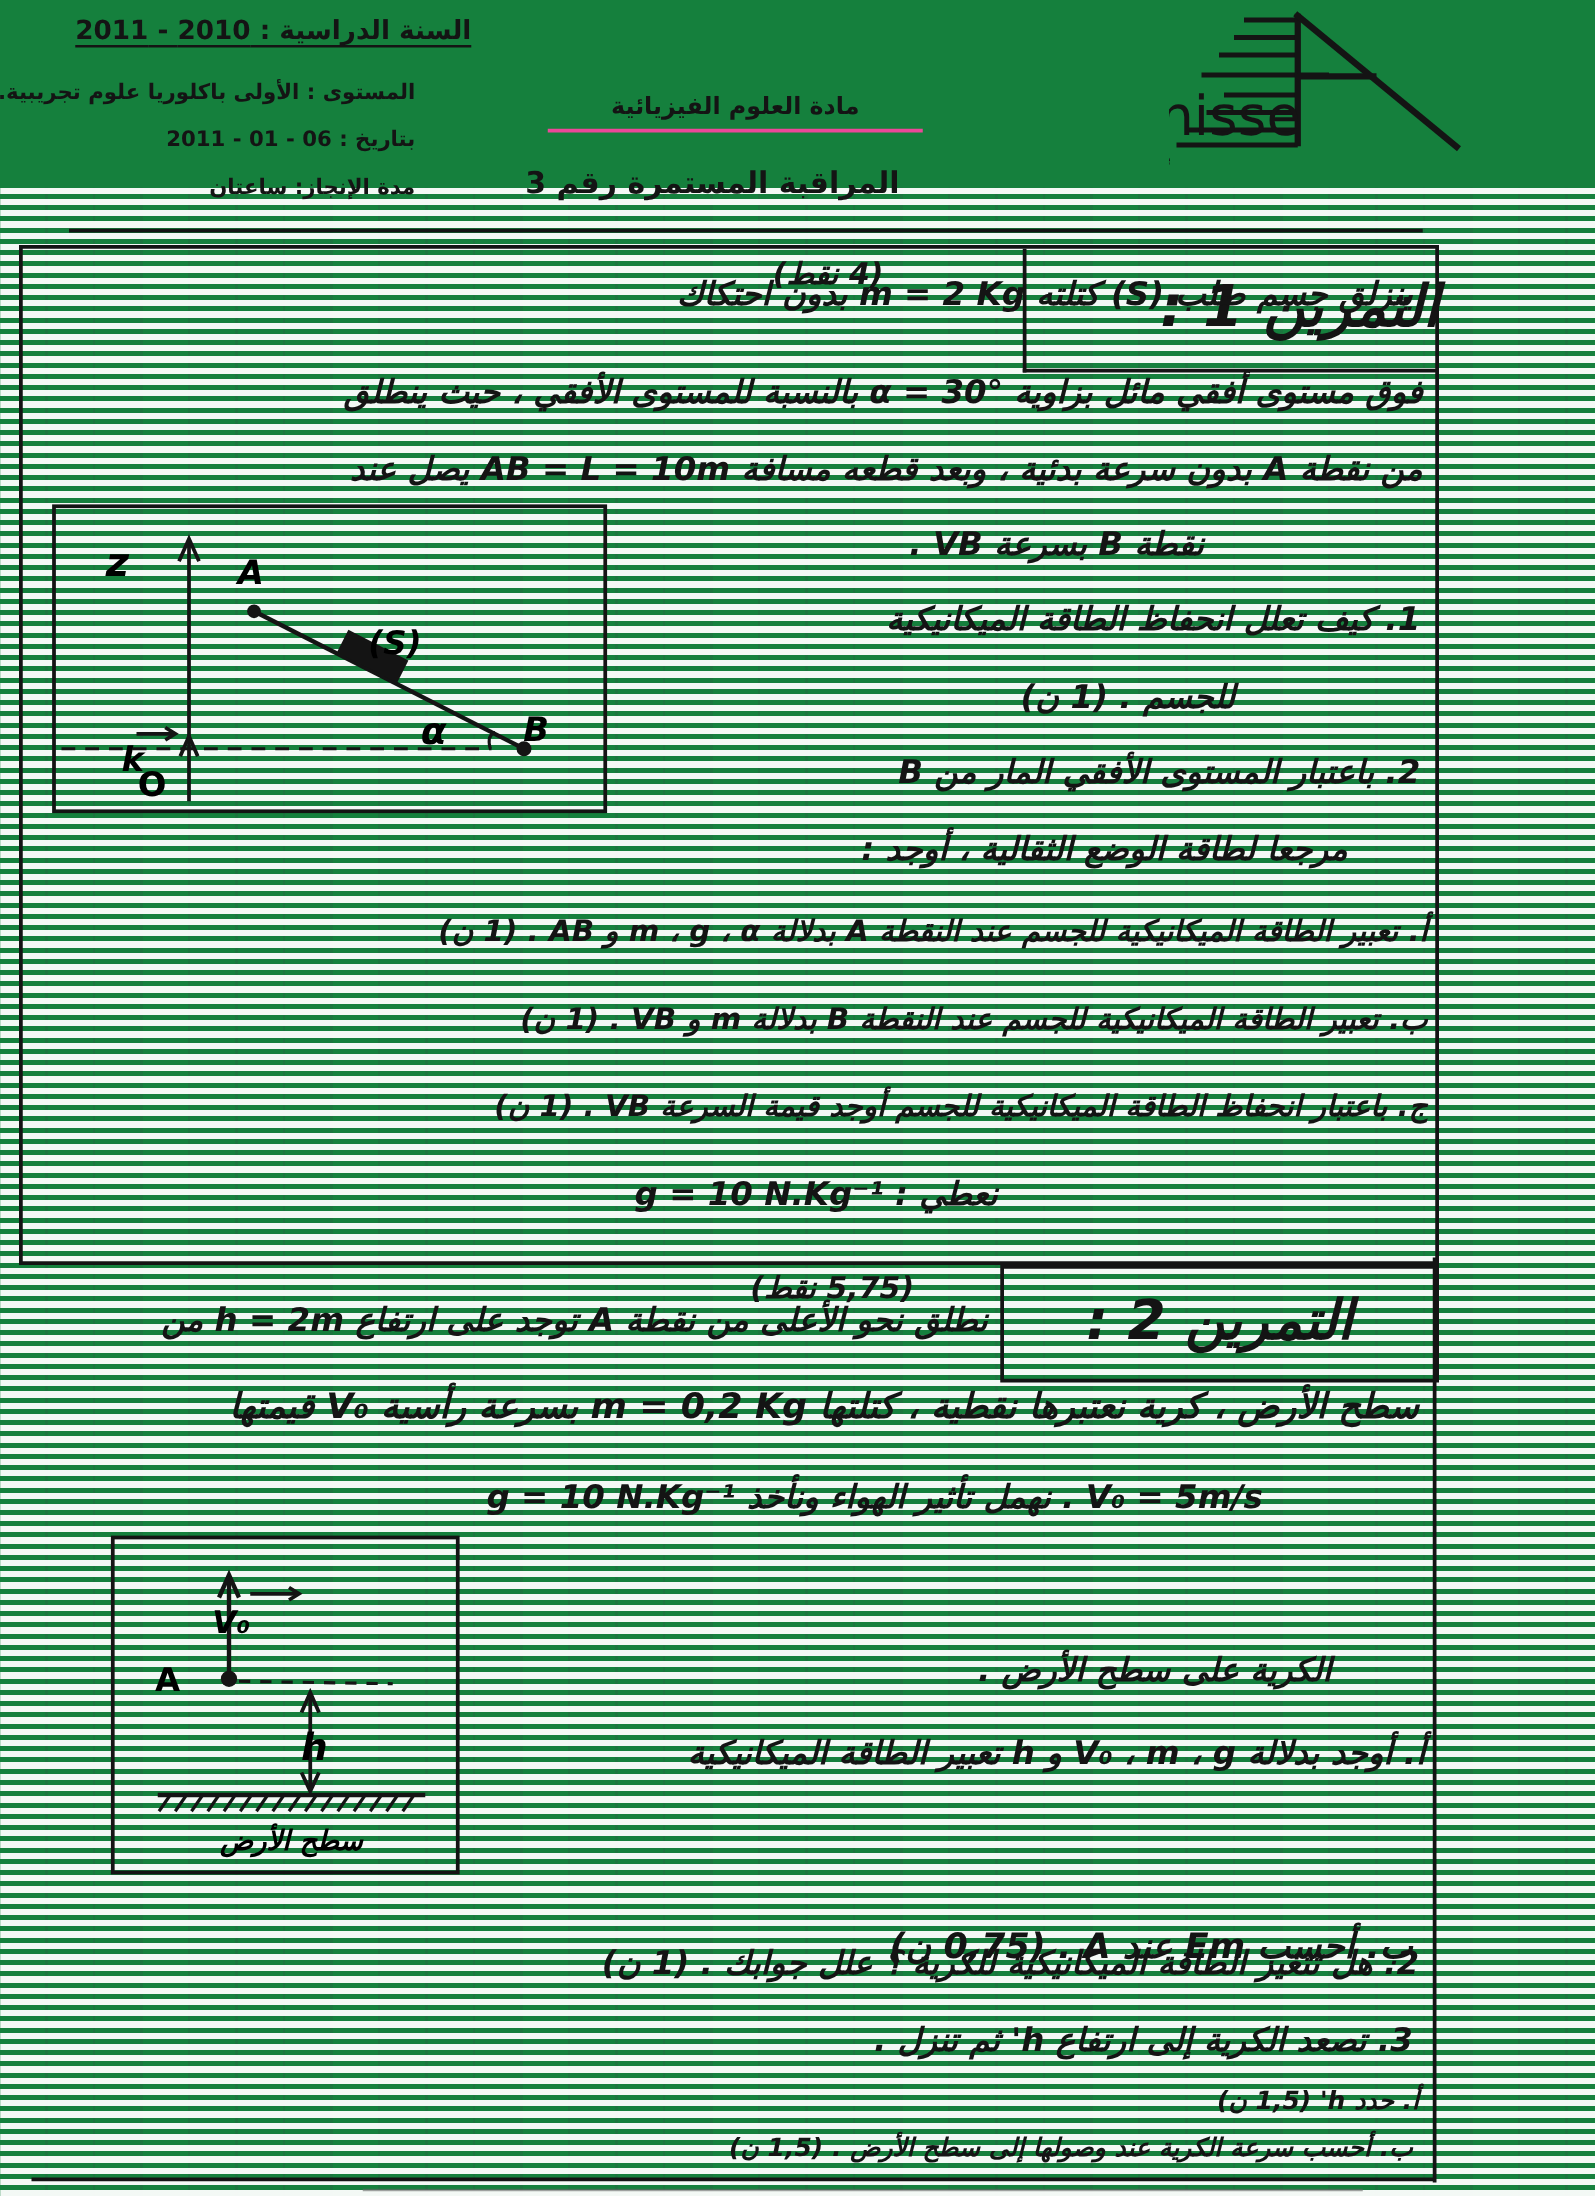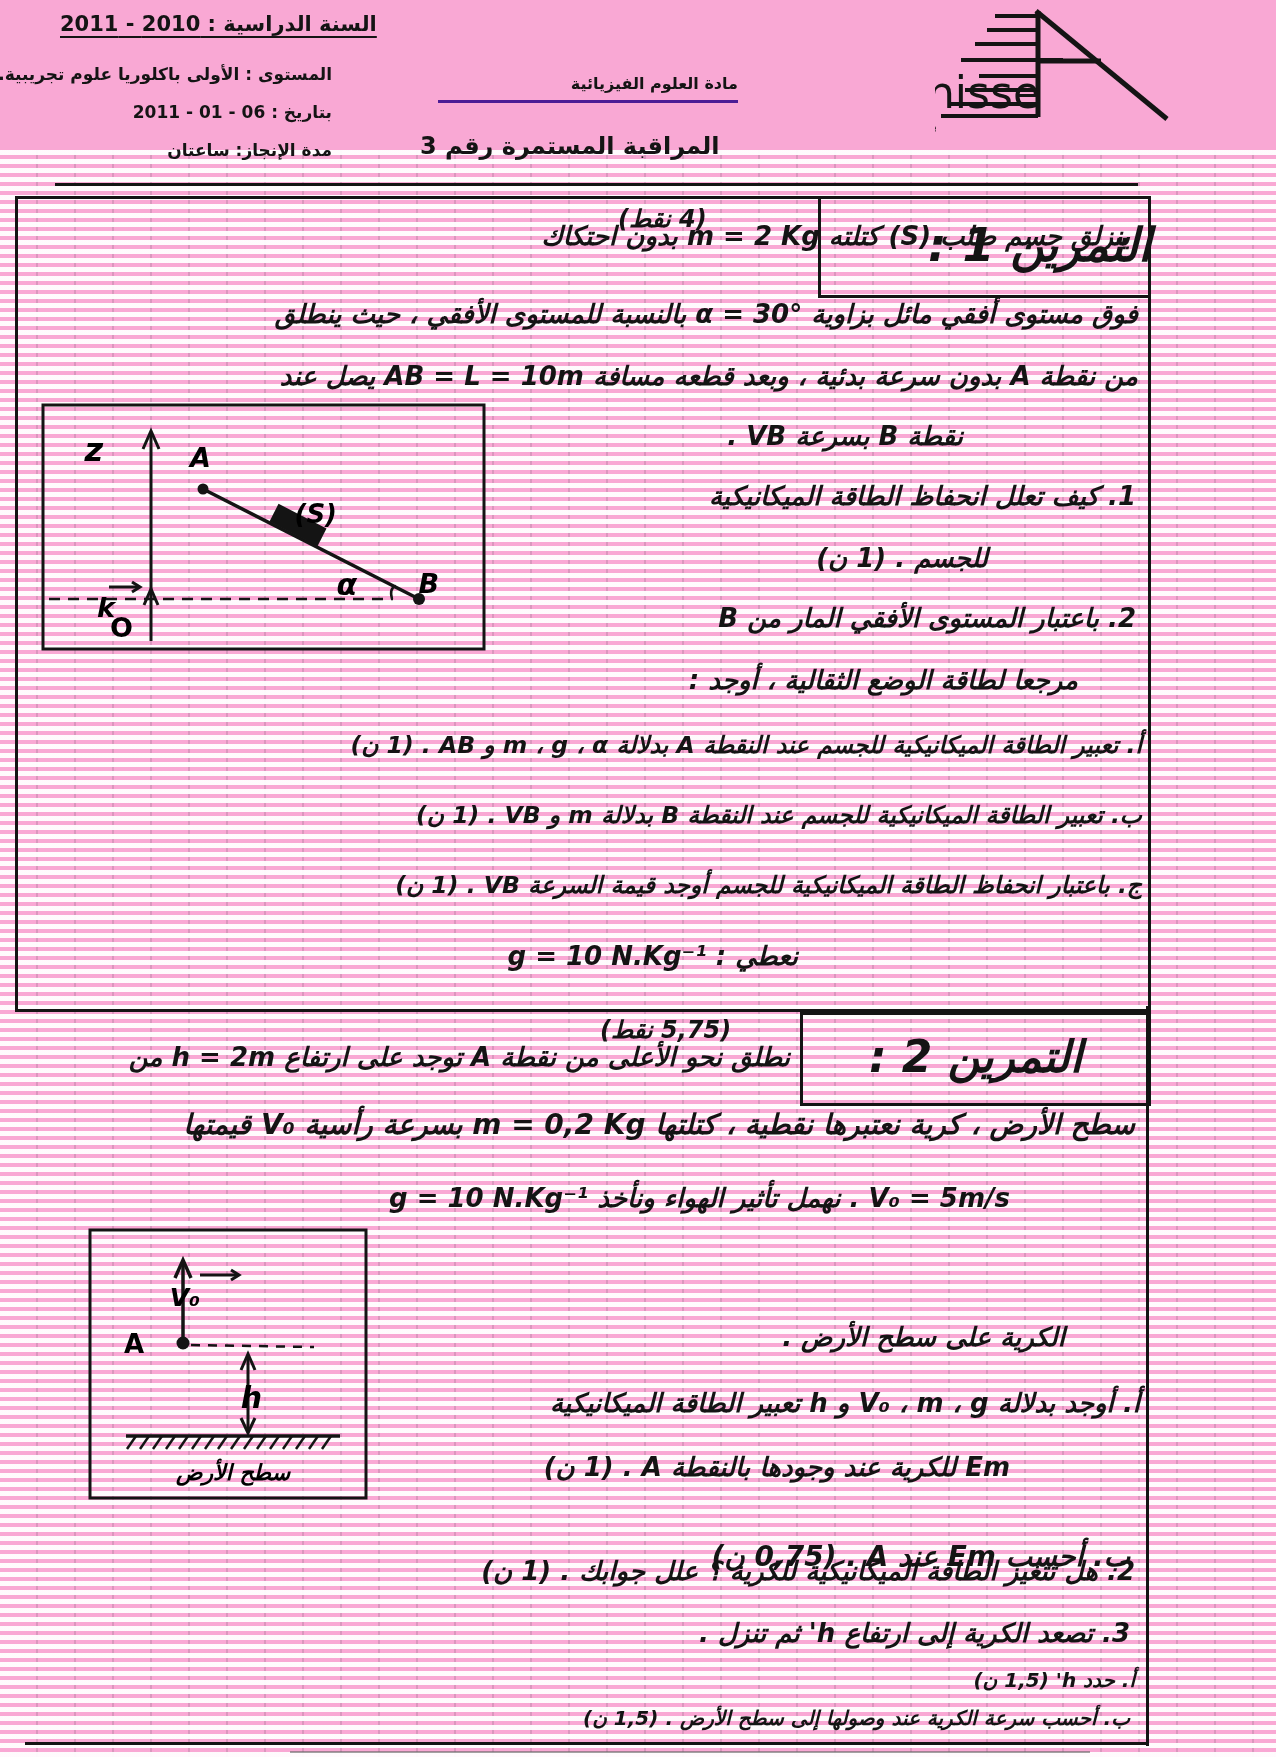--- a/index.html
+++ b/index.html
@@ -1,25 +1,25 @@
 <!DOCTYPE html>
 <html lang="ar" dir="rtl"><head>
 <meta charset="utf-8">
 <style>
   html,body{margin:0;padding:0;background:#e8e8e8;}
-  .page{position:relative;width:1276px;height:1757px;background:#f9a8d4;overflow:hidden;
+  .page{position:relative;width:1276px;height:1757px;background:#15803d;overflow:hidden;
         font-family:"DejaVu Sans",sans-serif;color:#141414;direction:rtl;}
   .grid{position:absolute;left:0;top:150px;width:1276px;height:1607px;
         background-image:
           repeating-linear-gradient(0deg, rgba(255,255,255,.95) 0 5px, rgba(255,255,255,0) 5px 9px),
           repeating-linear-gradient(90deg, rgba(0,0,0,0) 0 36px, rgba(60,60,70,.16) 36px 38px);}
   .printed{position:absolute;font-weight:bold;white-space:nowrap;}
   .sy{left:60px;top:12px;font-size:21px;text-decoration:underline;text-underline-offset:5px;text-decoration-thickness:2px;}
   .info{left:60px;width:272px;text-align:right;font-size:17px;}
-  .subject{left:438px;top:74px;width:300px;text-align:right;font-size:16px;border-bottom:3px solid #4c1d95;padding-bottom:7px;white-space:nowrap;}
+  .subject{left:438px;top:74px;width:300px;text-align:center;font-size:19px;border-bottom:3px solid #ec4899;padding-bottom:7px;white-space:nowrap;}
   .examtitle{left:420px;top:132px;width:336px;text-align:left;font-size:24px;white-space:nowrap;}
   .sep{position:absolute;left:55px;top:183px;width:1083px;height:3px;background:#141414;}
   .box1{position:absolute;left:15px;top:196px;width:1130px;height:810px;border:3px solid #141414;}
   .t1box{position:absolute;left:800px;top:0;width:330px;height:96px;border-left:3px solid #141414;border-bottom:3px solid #141414;}
   .t1{width:100%;height:96px;line-height:92px;text-align:right;font-size:46px;font-style:italic;font-weight:bold;}
   .pts{position:absolute;font-size:24px;font-style:italic;font-weight:bold;white-space:nowrap;}
   .l{position:absolute;white-space:nowrap;font-style:italic;font-weight:bold;direction:rtl;}
   .s26{font-size:26px;} .s25{font-size:28px;} .s24{font-size:20px;} .s23{font-size:23.5px;}
   .vline2{position:absolute;left:1146px;top:1006px;width:3px;height:740px;background:#141414;}
   .bline{position:absolute;left:25px;top:1742px;width:1122px;height:3px;background:#141414;}
@@ -110,21 +110,20 @@
     <div class="t2">التمرين 2 :</div>
   </div>
   <div class="pts" style="left:600px;top:1016px">(5,75 نقط)</div>
   <div class="vline2"></div>
 
   <div class="l s26" style="top:1042px;right:486px">نطلق نحو الأعلى من نقطة A توجد على ارتفاع h = 2m من</div>
   <div class="l s25" style="top:1108px;right:141px">سطح الأرض ، كرية نعتبرها نقطية ، كتلتها m = 0,2 Kg بسرعة رأسية V₀ قيمتها</div>
   <div class="l s26" style="top:1183px;right:266px">V₀ = 5m/s . نهمل تأثير الهواء ونأخذ g = 10 N.Kg⁻¹</div>
   <div class="l s26" style="top:1322px;right:211px">الكرية على سطح الأرض .</div>
   <div class="l s26" style="top:1388px;right:136px">أ. أوجد بدلالة V₀ ، m ، g و h تعبير الطاقة الميكانيكية</div>
-  <div class="l s26" style="top:1452px;right:266px">Em للكرية عند وجودها بالنقطة A . (1 ن)</div>
   <div class="l s25" style="top:1540px;right:146px">ب. أحسب Em عند A . (0,75 ن)</div>
   <div class="l s26" style="top:1556px;right:141px">2. هل تتغير الطاقة الميكانيكية للكرية ؟ علل جوابك . (1 ن)</div>
   <div class="l s26" style="top:1618px;right:146px">3. تصعد الكرية إلى ارتفاع h' ثم تنزل .</div>
   <div class="l s24" style="top:1668px;right:141px">أ. حدد h' (1,5 ن)</div>
   <div class="l s24" style="top:1706px;right:146px">ب. أحسب سرعة الكرية عند وصولها إلى سطح الأرض . (1,5 ن)</div>
 
   <svg style="position:absolute;left:88px;top:1228px" width="280" height="272" viewBox="0 0 280 272">
     <rect x="2" y="2" width="276" height="268" fill="none" stroke="#141414" stroke-width="3"></rect>
     <circle cx="95" cy="115" r="6.5" fill="#141414"></circle>
     <text x="56" y="125" font-size="26" font-weight="bold">A</text>

